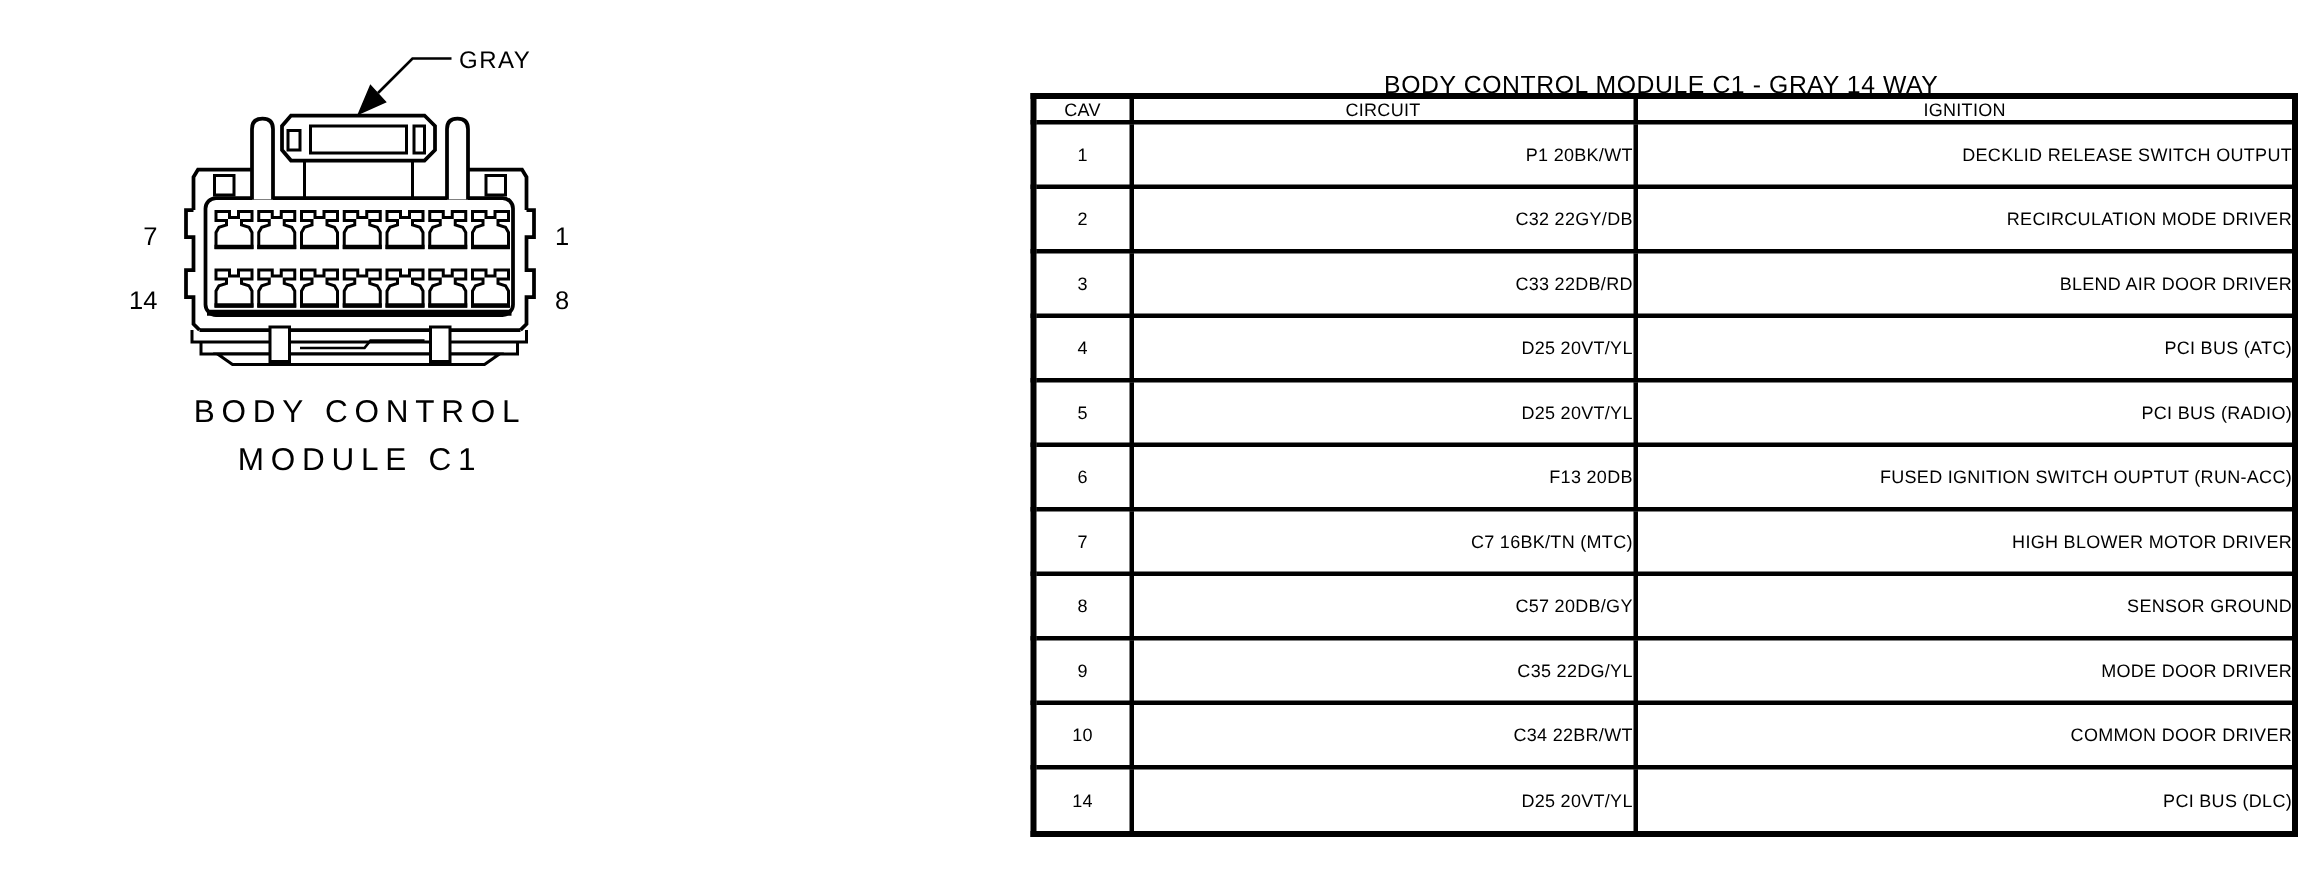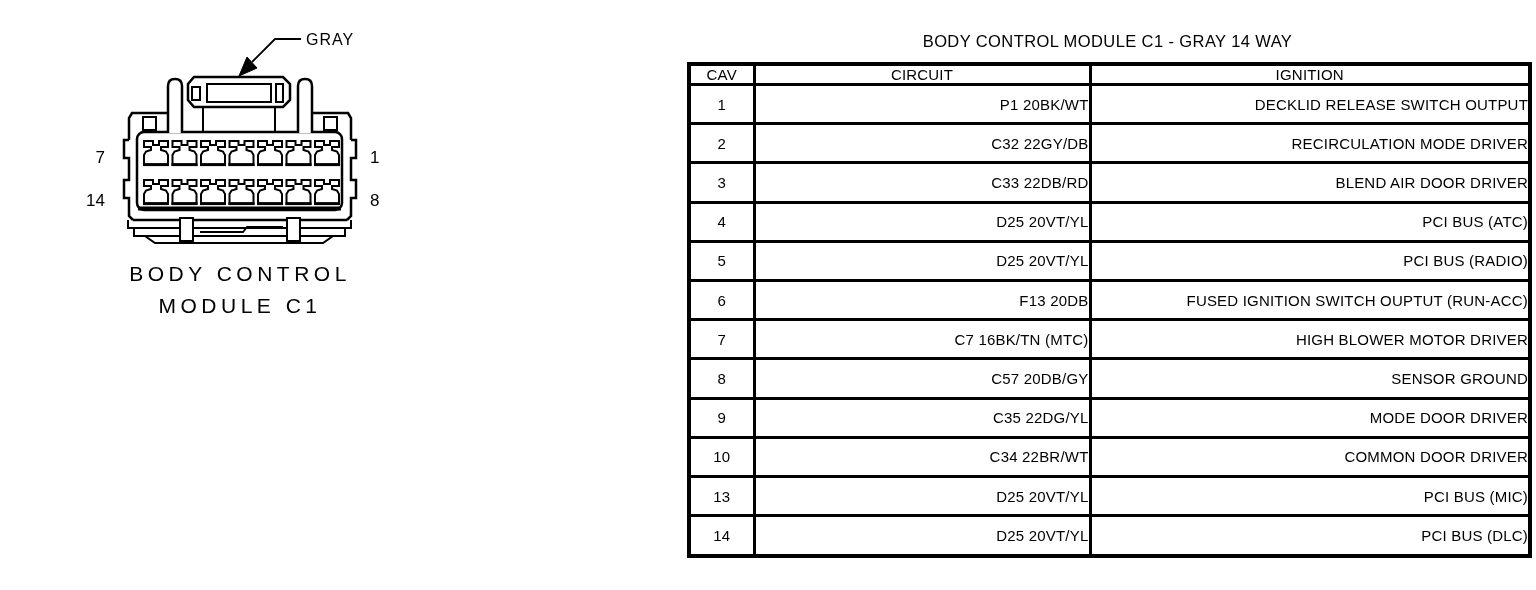--- a/index.html
+++ b/index.html
@@ -24,39 +24,39 @@
   .figure svg text {
     font-family: "Liberation Sans", sans-serif;
     fill: #000;
   }
   .pin-num { font-size: 17px; }
   .gray-label { font-size: 16px; letter-spacing: 1px; }
   .caption { font-size: 21px; letter-spacing: 4.5px; }
   
   .table-title {
     position: absolute;
-    left: 654px; top: 32px;
+    left: 654px; top: 48px;
     width: 841px;
     text-align: center;
     font-size: 16.5px;
     letter-spacing: 0.4px;
     white-space: nowrap;
   }
   table.pinout {
     position: absolute;
     left: 654px; top: 62px;
     width: 841px; height: 496px;
     border-collapse: collapse;
     table-layout: fixed;
     background: #fff;
     border: 4px solid #000;
   }
   table.pinout th, table.pinout td {
     border: 3px solid #000;
-    font-size: 15px;
+    font-size: 12px;
     font-weight: normal;
     letter-spacing: 0.2px;
     vertical-align: middle;
     white-space: nowrap;
     overflow: hidden;
   }
   table.pinout th { text-align: center; padding: 0; }
   td.cav { text-align: center; padding: 0; }
   td.circuit, td.function { text-align: right; padding-left: 8px; }
 </style>
@@ -209,25 +209,20 @@
       <td class="cav">9</td>
       <td class="circuit">C35 22DG/YL</td>
       <td class="function">MODE DOOR DRIVER</td>
     </tr>
         <tr>
       <td class="cav">10</td>
       <td class="circuit">C34 22BR/WT</td>
       <td class="function">COMMON DOOR DRIVER</td>
     </tr>
         <tr>
-      <td class="cav">13</td>
-      <td class="circuit">D25 20VT/YL</td>
-      <td class="function">PCI BUS (MIC)</td>
-    </tr>
-        <tr>
       <td class="cav">14</td>
       <td class="circuit">D25 20VT/YL</td>
       <td class="function">PCI BUS (DLC)</td>
     </tr>
       </tbody>
   </table>
 
 </div>
 
 </body></html>

